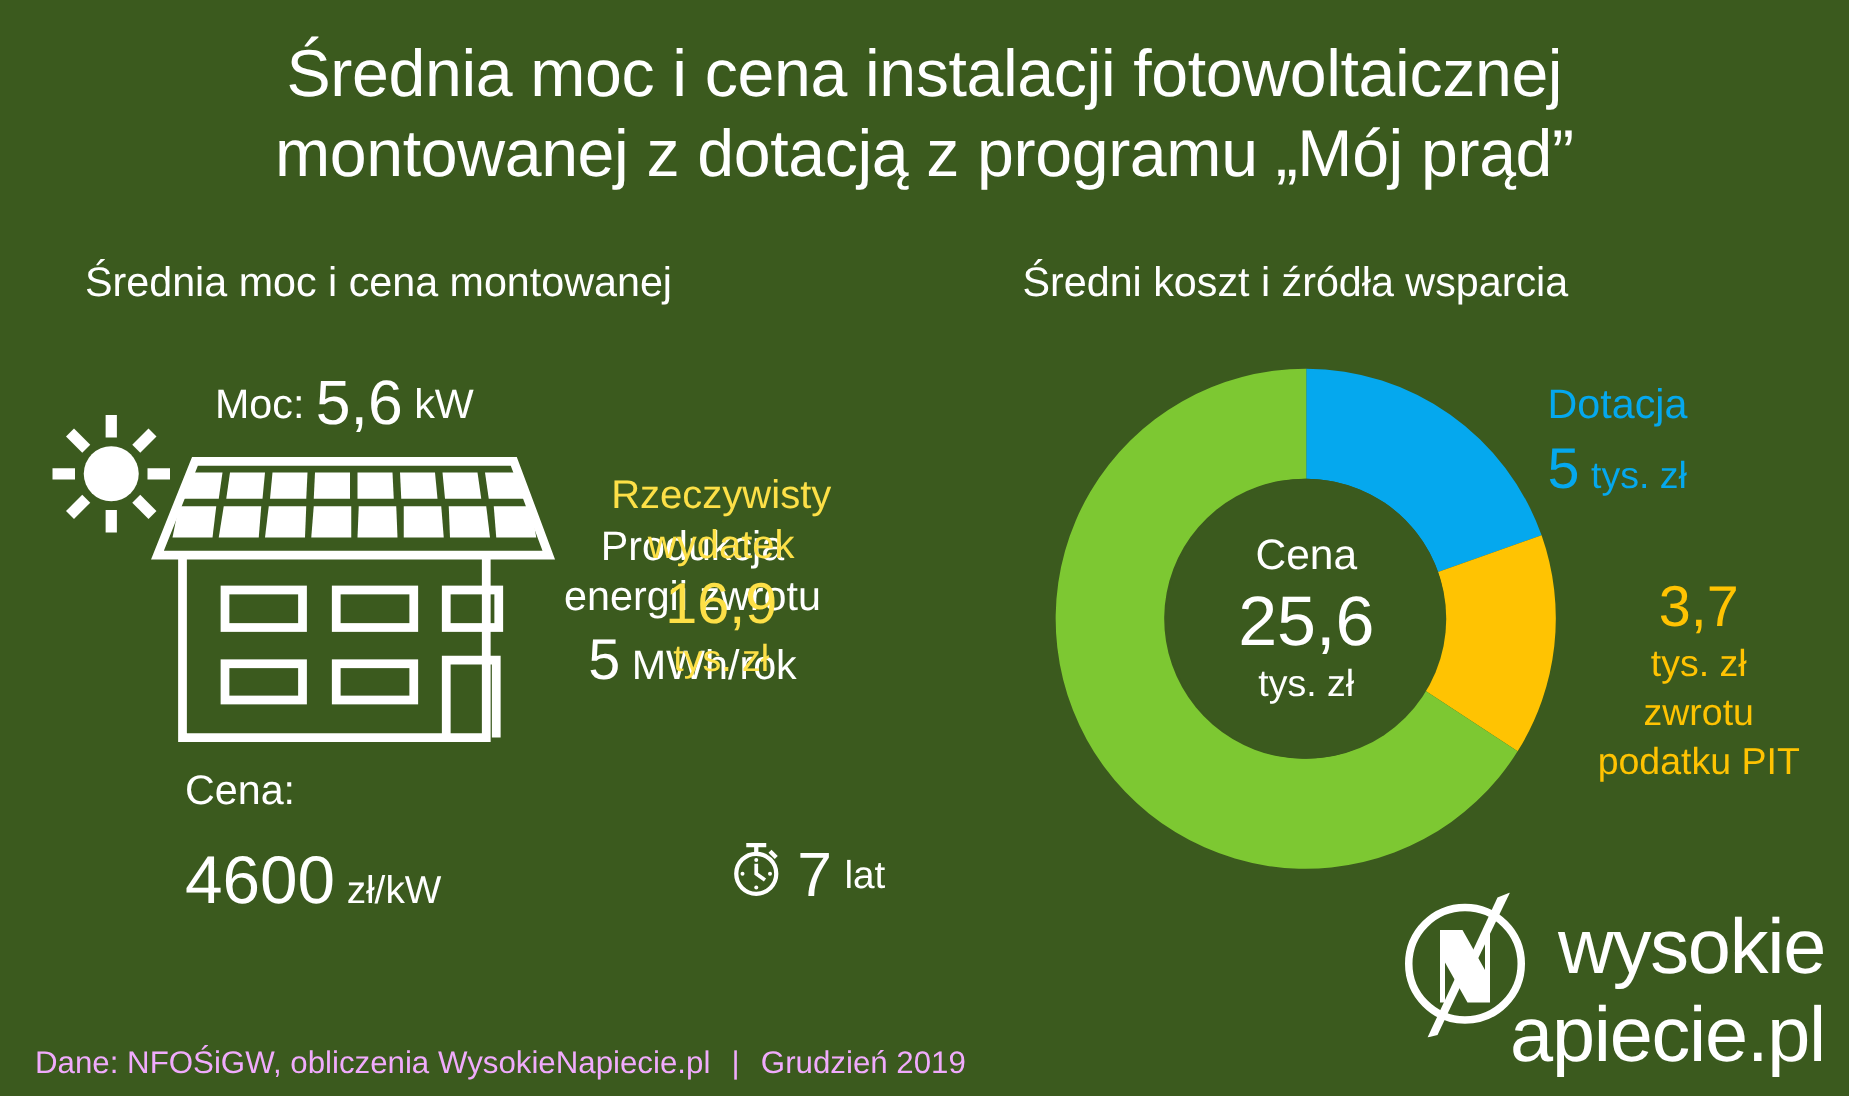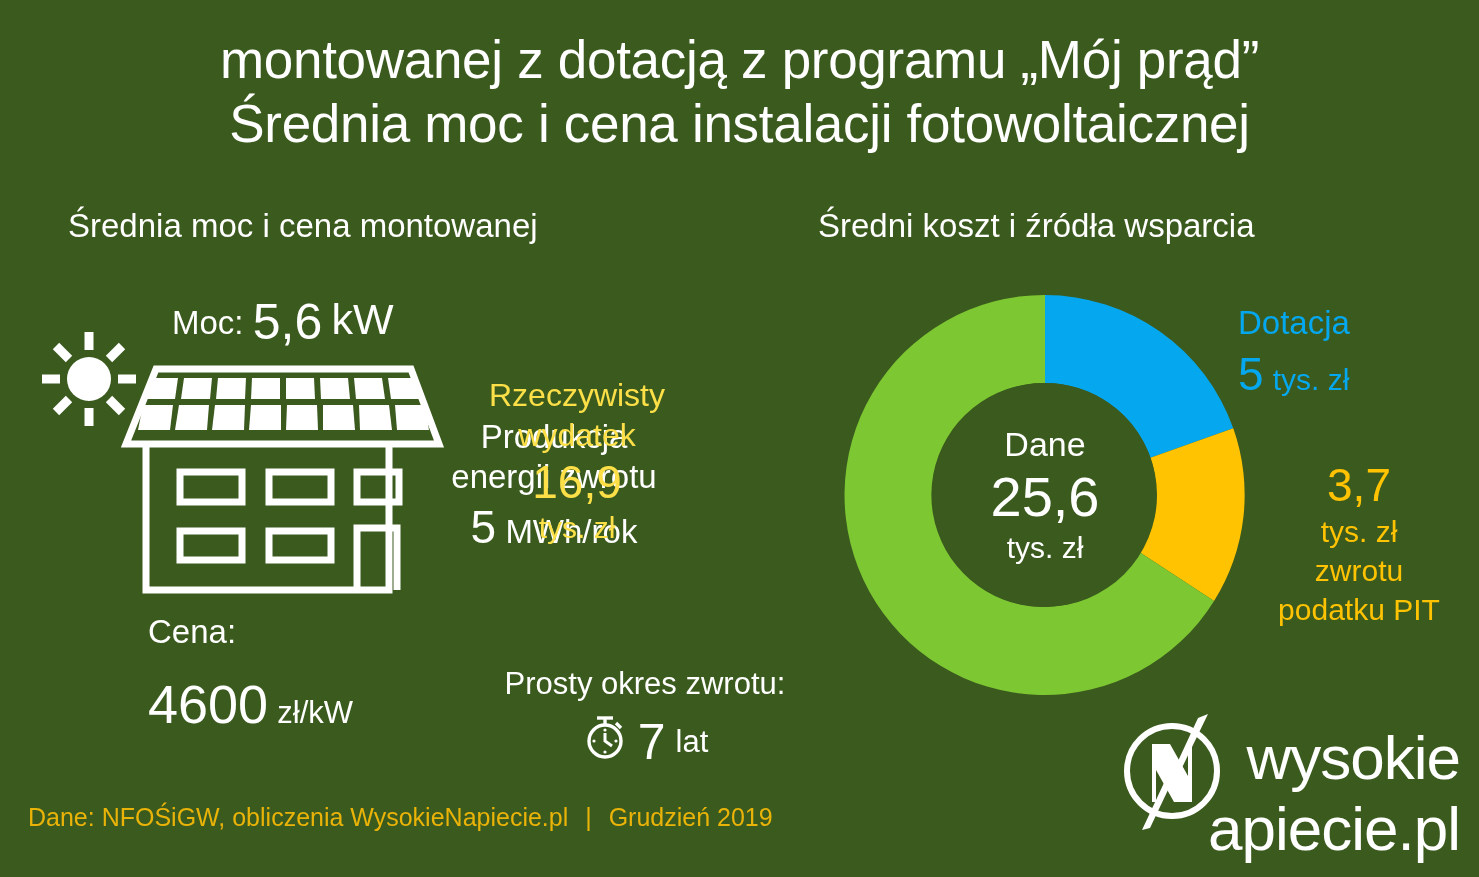--- a/index.html
+++ b/index.html
@@ -50,21 +50,21 @@
   
   .txt { position: absolute; white-space: nowrap; }
 
   
   #power-line {
     left: 172px; top: 297px;
     font-size: 33px;
     line-height: 1;
   }
   #power-line .val { font-size: 50px; vertical-align: -5px; }
-  #power-line .unit { font-size: 43px; }
+  #power-line .unit { font-size: 33px; }
 
   
   #production {
     left: 448px; top: 417px;
     text-align: center;
     width: 212px;
     white-space: normal;
     font-size: 33px;
     line-height: 40px;
   }
@@ -195,35 +195,35 @@
     white-space: nowrap;
     flex-direction: column;
   }
   #logo .lt-a { margin-left: 3px; }
   #logo .lt-gap { display: inline-block; width: 84px; }
 
   
   #footer {
     position: absolute;
     left: 28px;
-    top: 803px;
+    top: 836px;
     font-size: 25px;
-    color: #eab308;
+    color: #f0abfc;
     white-space: nowrap;
   }
   #footer .sep { padding: 0 10px; }
 </style>
 </head>
 <body>
 
 <div class="stage">
 
   <div id="title">
+    <span class="tline">Średnia moc i cena instalacji fotowoltaicznej</span>
     <span class="tline">montowanej z dotacją z programu „Mój prąd”</span>
-    <span class="tline">Średnia moc i cena instalacji fotowoltaicznej</span>
   </div>
 
   <div class="section-heading" id="heading-left">Średnia moc i cena montowanej</div>
   <div class="section-heading" id="heading-right">Średni koszt i źródła wsparcia</div>
 
   <div id="house-illustration">
     <svg width="420" height="290" viewBox="0 0 420 290" xmlns="http://www.w3.org/2000/svg">
 
       <g fill="none" stroke="#ffffff" stroke-width="9" stroke-linecap="butt">
         <circle cx="55" cy="57" r="22" fill="#ffffff" stroke="none"></circle>
@@ -305,21 +305,20 @@
 
   <div class="txt" id="price">
     <span>Cena:</span>
     <span class="price-value">
       <span class="price-num">4600</span>
       <span class="price-unit">zł/kW</span>
     </span>
   </div>
 
   <div class="txt" id="payback">
-    <span>Prosty okres zwrotu:</span>
     <span class="pay-row">
       <span>
         <svg width="46" height="50" viewBox="0 0 46 50" xmlns="http://www.w3.org/2000/svg">
           <g fill="none" stroke="#ffffff" stroke-width="3.4">
             <circle cx="23" cy="30" r="16"></circle>
             <line x1="15" y1="7" x2="31" y2="7"></line>
             <line x1="23" y1="7" x2="23" y2="14"></line>
             <line x1="34" y1="12" x2="39" y2="17"></line>
             <path d="M23 22 L23 30 L30 35" stroke-width="3"></path>
           </g>
@@ -353,21 +352,21 @@
 
         <path fill="#7dc832" d="M384.08 321.07
                  A200 200 0 1 1 215 15
                  L215 103
                  A112 112 0 1 0 309.65 272.20 Z"></path>
       </g>
       <circle cx="215" cy="215" r="112" fill="#3b5a1e"></circle>
     </svg>
 
     <div id="donut-center">
-      <div class="c-label">Dane</div>
+      <div class="c-label">Cena</div>
       <div class="c-value">25,6</div>
       <div class="c-unit">tys. zł</div>
     </div>
   </div>
 
   <div class="txt" id="label-actual">
     <span>Rzeczywisty</span><br>
     <span>wydatek</span>
     <span class="l-num">16,9</span>
     <span class="l-unit">tys. zł</span>

